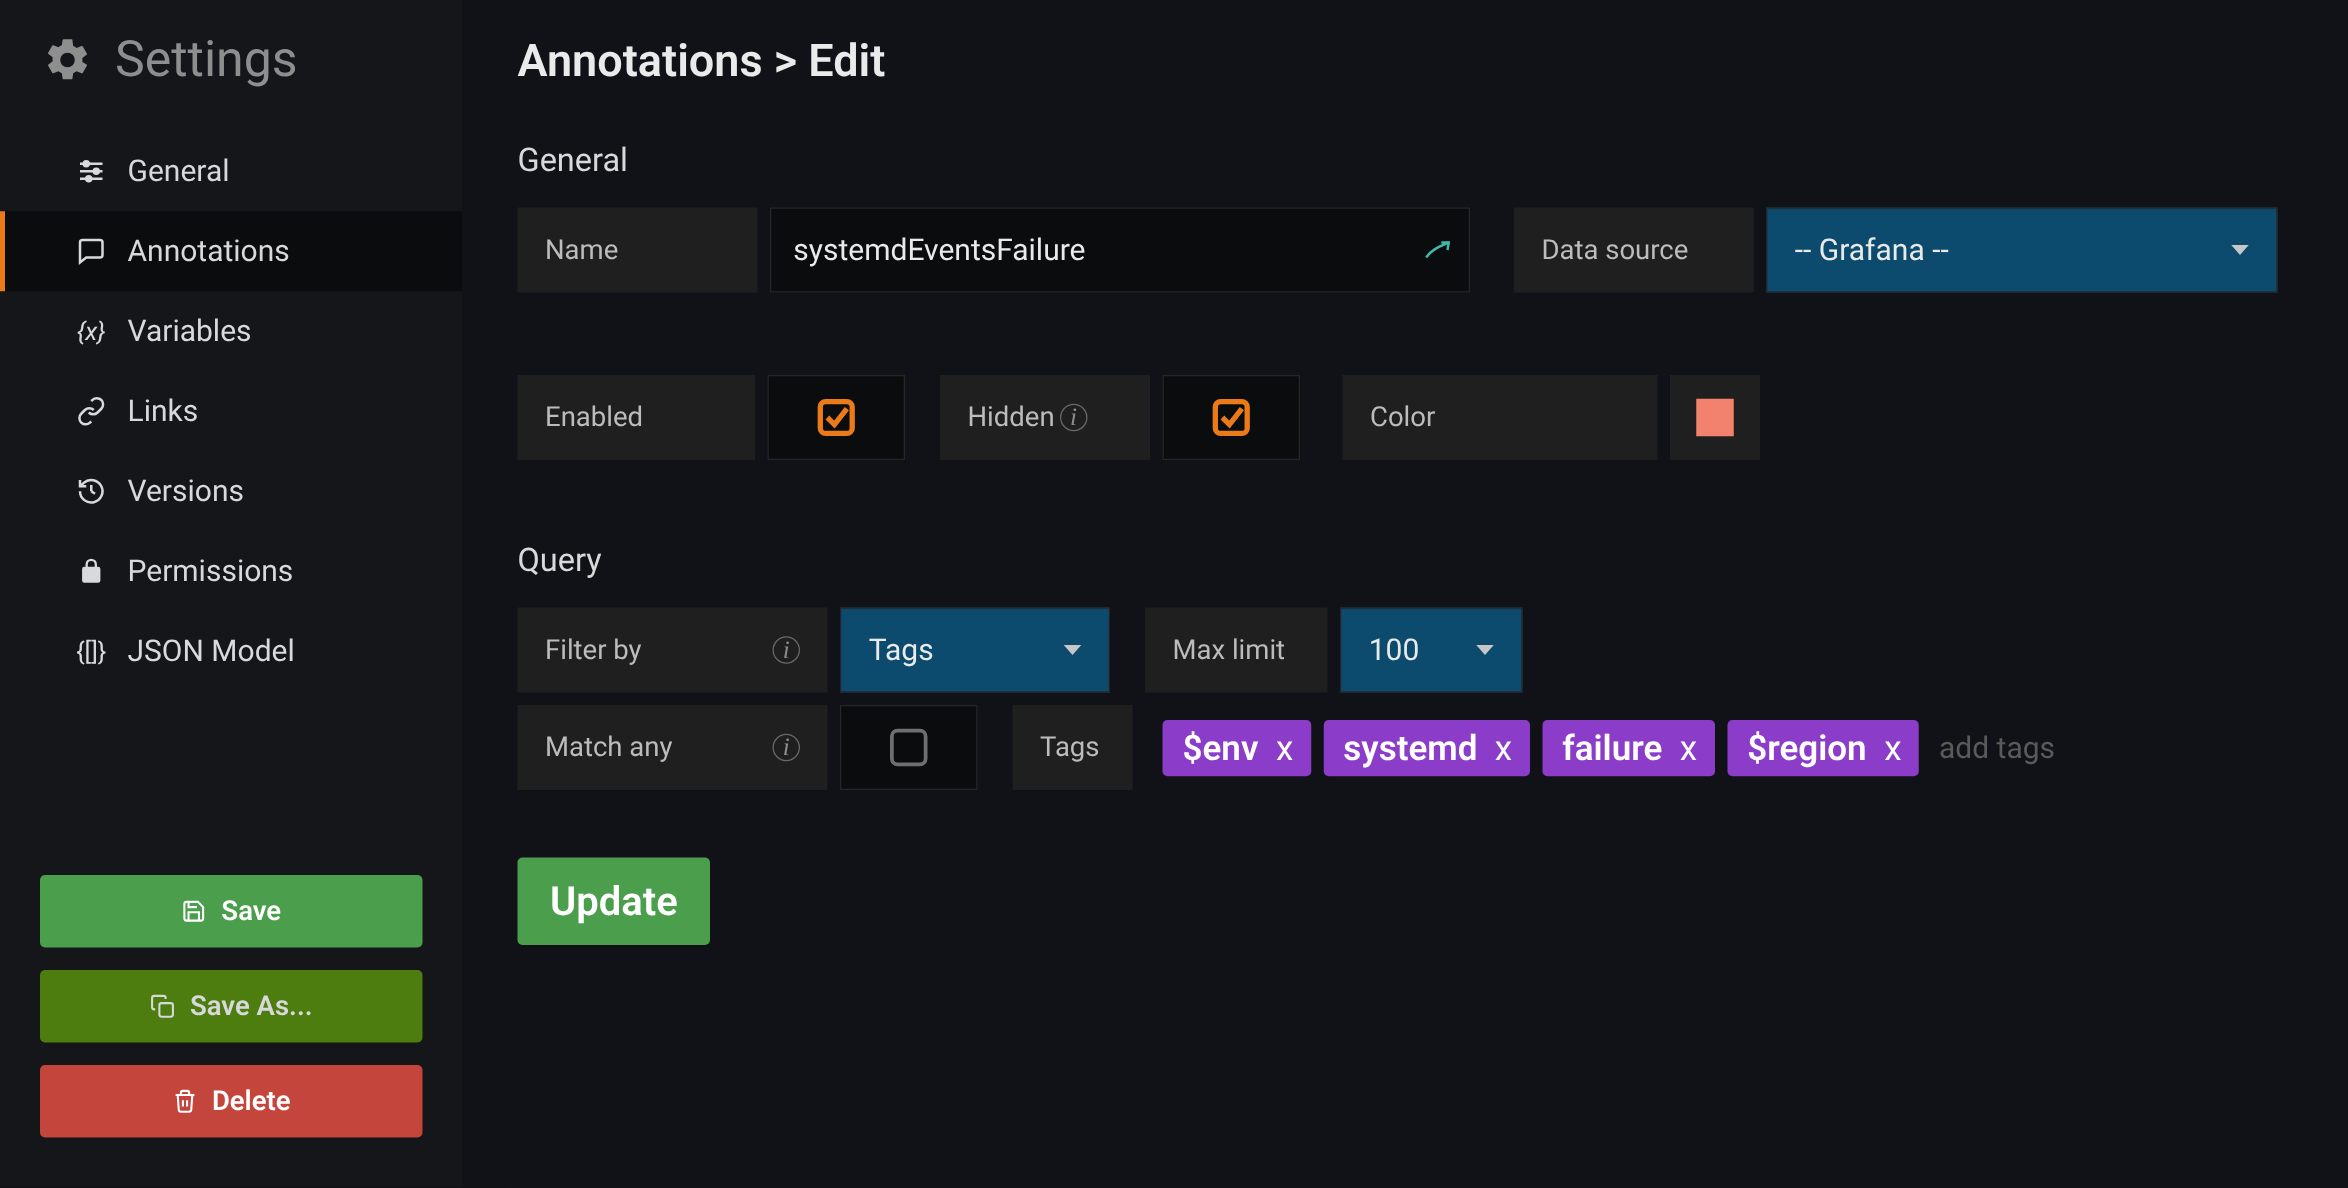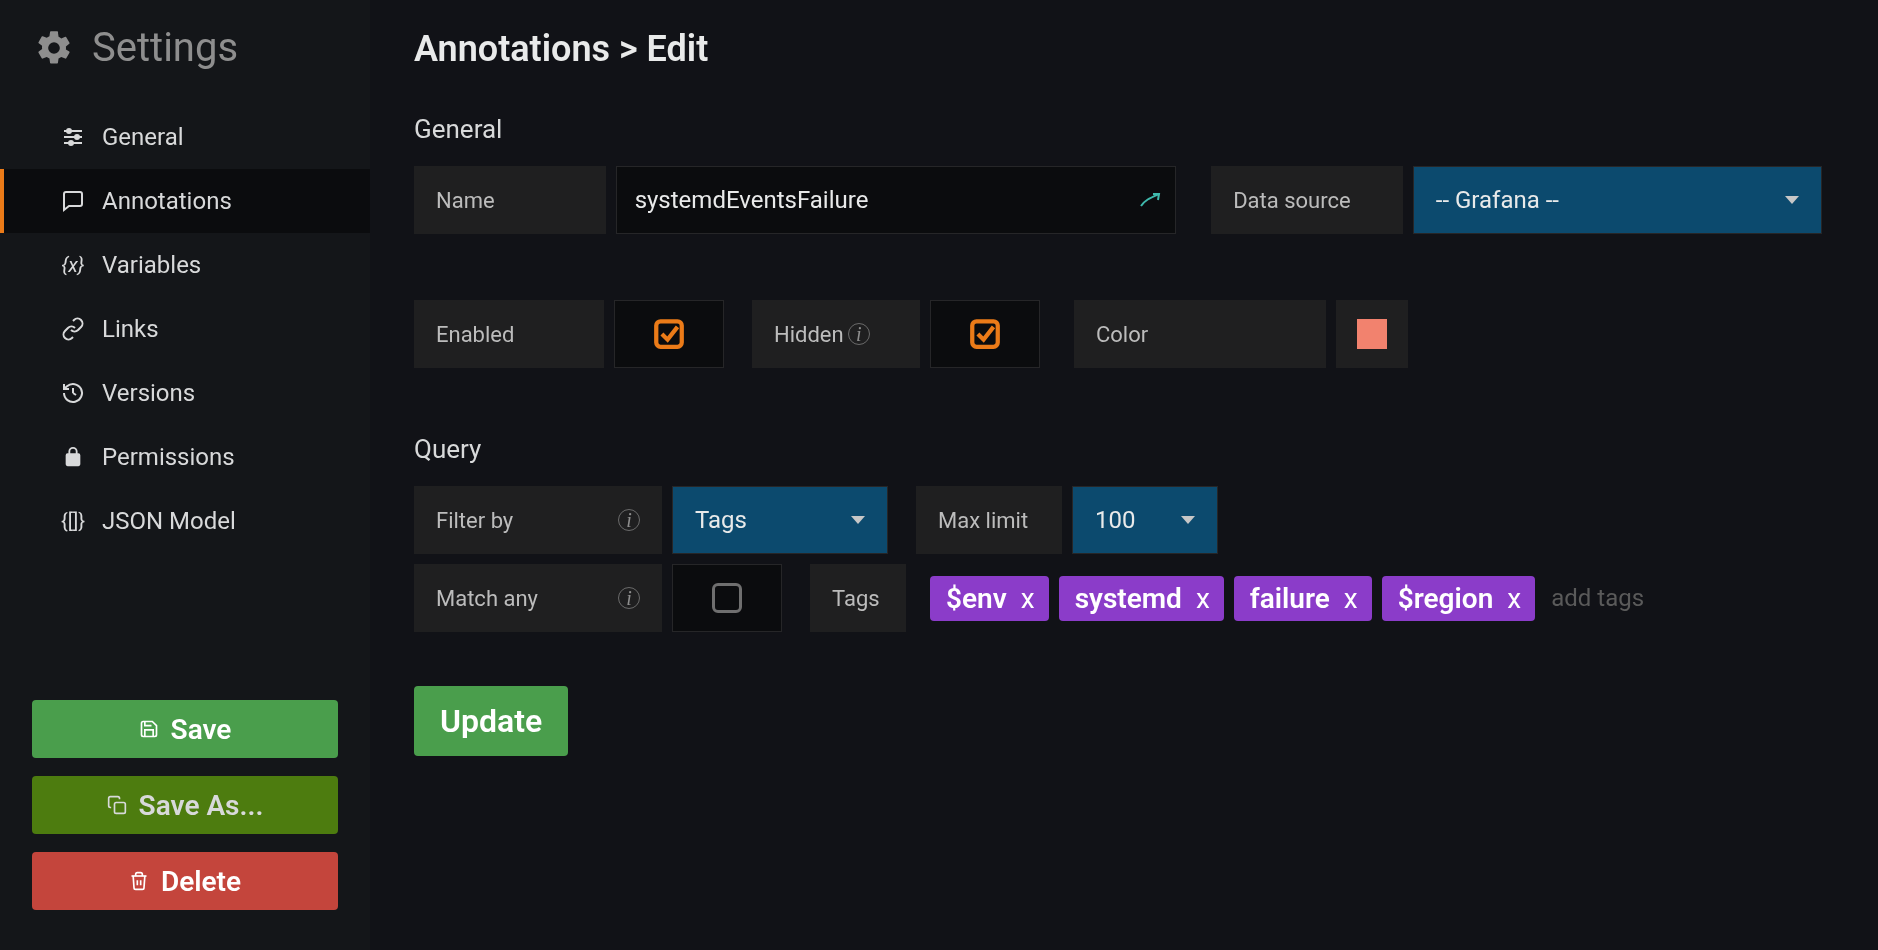--- a/index.html
+++ b/index.html
@@ -7,21 +7,21 @@
   .app { display:flex; height:100%; }
   .sidebar { width:370px; background:#141619; display:flex; flex-direction:column; padding:0; }
   .sb-header { display:flex; align-items:center; gap:18px; padding:24px 0 24px 34px; }
   .sb-header .title { font-size:40px; font-weight:400; color:#8e8e8e; }
   .sb-gear { color:#8e8e8e; }
   .sb-nav { display:flex; flex-direction:column; padding:10px 0 0 0; }
   .sb-item { display:flex; align-items:center; gap:16px; padding:18px 0 18px 56px; font-size:24px; color:#d8d9da; cursor:pointer; border-left:4px solid transparent; }
   .sb-item.active { background:#0b0c0e; border-left:4px solid #eb7b18; }
   .sb-item .icon { width:26px; display:flex; justify-content:center; color:#d8d9da; }
   .sb-actions { margin-top:auto; padding:0 32px 40px 32px; display:flex; flex-direction:column; gap:18px; }
-  .btn { display:flex; align-items:center; justify-content:center; gap:12px; height:58px; border-radius:4px; font-size:28px; font-weight:600; cursor:pointer; border:none; }
+  .btn { display:flex; align-items:center; justify-content:center; gap:12px; height:58px; border-radius:4px; font-size:22px; font-weight:600; cursor:pointer; border:none; }
   .btn-green { background:#4a9e4c; color:#fff; }
   .btn-dark { background:#4d7c0f; color:#d8d9da; }
   .btn-red { background:#c4453c; color:#ffffff; }
   .main { flex:1; padding:28px 56px 40px 44px; background:#111217; overflow:auto; }
   .breadcrumb { font-size:36px; font-weight:600; color:#e9eaea; margin-bottom:44px; }
   .section-title { font-size:26px; font-weight:400; color:#d8d9da; margin:0 0 22px 0; }
   .row { display:flex; gap:10px; margin-bottom:10px; }
   .field-label { background:#1f1f20; display:flex; align-items:center; padding:0 22px; font-size:22px; color:#bcbcbc; height:68px; }
   .field-label.w-name { width:196px; }
   .field-label.w-ds { width:196px; }

